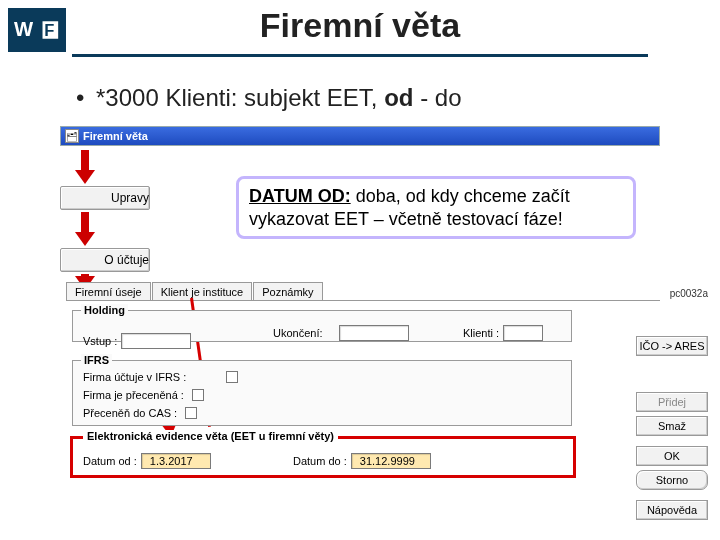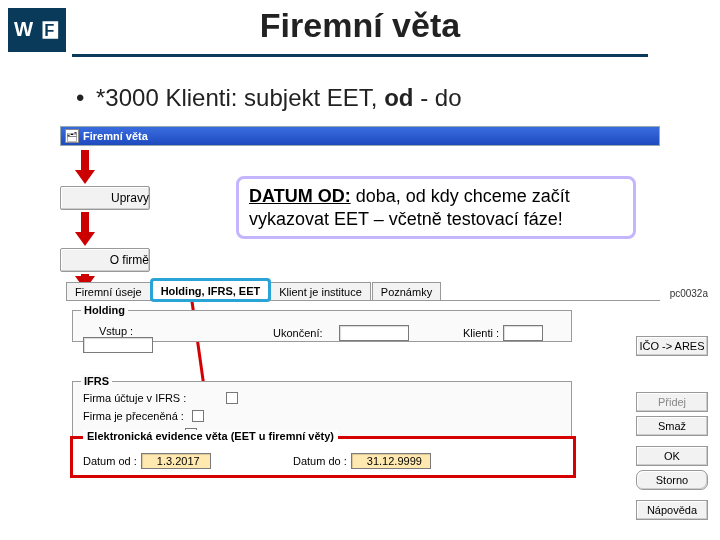--- a/index.html
+++ b/index.html
@@ -36,21 +36,21 @@
   .tab { height:18px; border:1px solid #999; border-bottom:none; background:#f3f3f3; padding:0 8px; margin-right:1px; display:flex; align-items:center; position:relative; }
   .tab.active { background:#fff; font-weight:700; height:20px; }
   .tab.hl { outline:3px solid #2aa4d6; outline-offset:-1px; border-radius:2px; z-index:2; }
   .tabline { position:absolute; left:66px; top:300px; width:594px; height:0; border-top:1px solid #999; }
 
   
   .grp { position:absolute; border:1px solid #9a9a9a; background:#fafafa; }
   .grp .leg { position:absolute; top:-7px; left:8px; background:#fafafa; padding:0 3px; font-size:11px; font-weight:700; }
   .field-row { position:absolute; display:flex; align-items:center; font-size:11px; }
   .field-row .lbl { margin-right:4px; }
-  .txt { height:16px; border:1px solid #7a7a7a; background:#fff; font-size:11px; padding:0 15px; display:flex; align-items:center; box-shadow:inset 1px 1px 1px rgba(0,0,0,.15); }
+  .txt { height:16px; border:1px solid #7a7a7a; background:#fff; font-size:11px; padding:0 8px; display:flex; align-items:center; box-shadow:inset 1px 1px 1px rgba(0,0,0,.15); }
   .chk { width:12px; height:12px; border:1px solid #777; background:#fff; display:inline-block; margin-left:4px; }
 
   
   .eetbox { position:absolute; border:3px solid #d60000; background:#fff; }
   .eetbox .leg { position:absolute; top:-9px; left:10px; background:#fff; padding:0 4px; font-size:11px; font-weight:700; }
 
   
   .rbtn { position:absolute; right:12px; width:72px; height:20px; background:#f2f2f2; border:1px solid #999; font-size:11px; display:flex; align-items:center; justify-content:center; box-shadow:inset -1px -1px 0 #ccc, inset 1px 1px 0 #fff; }
   .rbtn.dis { color:#888; }
   .rlabel { position:absolute; right:12px; font-size:10px; color:#333; }
@@ -87,67 +87,64 @@
       <div class="head"></div>
     </div>
   <div class="lbtn" style="top:186px;">
       <span>Upravy</span>
     </div>
   <div class="arrow-dn" style="top:212px; left:76px;">
       <div class="shaft"></div>
       <div class="head"></div>
     </div>
   <div class="lbtn" style="top:248px;">
-      <span>O firmě</span>
+      <span>O účtuje</span>
     </div>
   <div class="arrow-dn" style="top:274px; left:76px; height:12px;">
       <div class="shaft" style="height:4px;"></div>
       <div class="head" style="top:2px;"></div>
     </div>
 
   <div class="callout">
     <span class="u">DATUM OD:</span><span> doba, od kdy chceme začít vykazovat EET – včetně testovací fáze!</span>
   </div>
 
   <div class="tabs">
     <div class="tab">
         <span>Firemní úseje</span>
-      </div>
-    <div class="tab active hl">
-        <span>Holding, IFRS, EET</span>
       </div>
     <div class="tab">
         <span>Klient je instituce</span>
       </div>
     <div class="tab">
         <span>Poznámky</span>
       </div>
   </div>
   <div class="tabline"></div>
 
   <div class="diag"></div>
   <div class="diag-head"></div>
 
   <div class="grp" style="top:310px; left:72px; width:500px; height:32px;">
     <div class="leg">Holding</div>
-    <div class="field-row" style="top:14px; left:10px;flex-direction:column;">
+    <div class="field-row" style="top:22px; left:10px;">
       <span class="lbl">Vstup :</span>
       <span class="txt" style="width:70px;"></span>
     </div>
     <div class="field-row" style="top:14px; left:200px;gap:12px;">
       <span class="lbl">Ukončení:</span>
       <span class="txt" style="width:70px;"></span>
     </div>
     <div class="field-row" style="top:14px; left:390px;">
       <span class="lbl">Klienti :</span>
       <span class="txt" style="width:40px;"></span>
     </div>
   </div>
 
-  <div class="grp" style="top:360px; left:72px; width:500px; height:66px;margin-top:21px;">
+  <div class="grp" style="top:360px; left:72px; width:500px; height:66px;">
     <div class="leg">IFRS</div>
     <div class="field-row" style="top:10px; left:10px;gap:32px;">
         <span class="lbl">Firma účtuje v IFRS :</span>
         <span class="chk"></span>
       </div>
     <div class="field-row" style="top:28px; left:10px;">
         <span class="lbl">Firma je přeceněná :</span>
         <span class="chk"></span>
       </div>
     <div class="field-row" style="top:46px; left:10px;">

